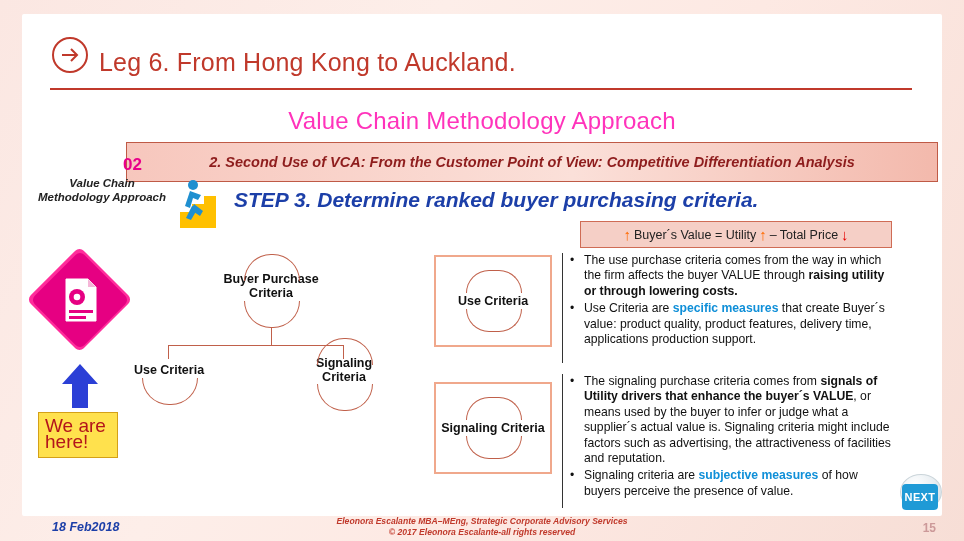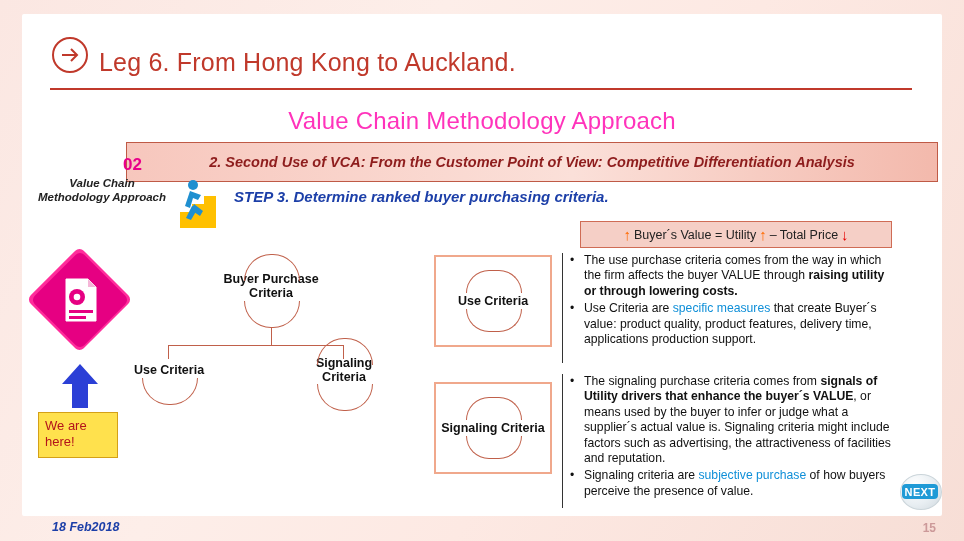--- a/index.html
+++ b/index.html
@@ -151,37 +151,37 @@
   .we-are-here {
     position: absolute;
     left: 38px;
     top: 412px;
     width: 80px;
     height: 46px;
     background: #ffe14d;
     border: 1px solid #d4a017;
     box-sizing: border-box;
     padding: 5px 6px;
-    font-size: 13px;
+    font-size: 19px;
     color: #b3141b;
     line-height: 16px;
   }
   
   .runner-icon {
     position: absolute;
     left: 176px;
     top: 178px;
     width: 48px;
     height: 52px;
   }
   .step-title {
     position: absolute;
     left: 234px;
     top: 188px;
-    font-size: 15px;
+    font-size: 21px;
     font-weight: bold;
     font-style: italic;
     color: #1c3fa8;
     white-space: nowrap;
   }
   
   .formula-box {
     position: absolute;
     left: 580px;
     top: 221px;
@@ -282,21 +282,21 @@
     padding-left: 16px;
     margin-bottom: 2px;
   }
   .bullets li:before {
     content: "\2022";
     position: absolute;
     left: 2px;
     top: 0;
   }
   .bold { font-weight: bold; }
-  .blue { color: #0f8fd8; font-weight: normal; }
+  .blue { color: #0f8fd8; font-weight: bold; }
   .sep-line {
     position: absolute;
     width: 1px;
     background: #333;
   }
   
   .footer-date {
     position: absolute;
     left: 52px;
     top: 520px;
@@ -329,21 +329,21 @@
   .next-btn {
     position: absolute;
     right: 22px;
     top: 474px;
     width: 44px;
     height: 44px;
   }
   .next-circle {
     position: absolute;
     left: 4px; top: 10px;
-    width: 36px; height: 15px;
+    width: 36px; height: 26px;
     background: #1f9ad6;
     border-radius: 4px;
     color: #fff;
     font-size: 11px;
     font-weight: bold;
     display: flex;
     align-items: center;
     justify-content: center;
     letter-spacing: .4px;
   }
@@ -461,23 +461,27 @@
     <div class="callout-arcs">
       <div class="arc-t"></div>
       <div class="arc-b"></div>
     </div>
     <div class="label">Signaling Criteria</div>
   </div>
   <div class="sep-line" style="left:562px; top:374px; height:134px;"></div>
   <div class="bullets" style="left:568px; top:374px; width:326px;">
     <ul>
       <li><span id="b1-0"><span>The signaling purchase criteria comes from </span><span class="bold">signals of Utility drivers that enhance the buyer´s VALUE</span><span>, or means used by the buyer to infer or judge what a supplier´s actual value is. Signaling criteria might include factors such as advertising, the attractiveness of facilities and reputation.</span></span></li>
-      <li><span id="b1-1"><span>Signaling criteria are </span><span class="blue">subjective purchase</span><span> of how buyers perceive the presence of value.</span></span></li>
+      <li><span id="b1-1"><span>Signaling criteria are </span><span class="blue">subjective measures</span><span> of how buyers perceive the presence of value.</span></span></li>
     </ul>
   </div>
 
   <div class="footer-date">18 Feb2018</div>
+  <div class="footer-center">
+    <div>Eleonora Escalante MBA–MEng, Strategic Corporate Advisory Services</div>
+    <div>© 2017 Eleonora Escalante-all rights reserved</div>
+  </div>
   <div class="page-num">15</div>
   <div class="next-btn">
     <div class="globe"></div>
     <div class="next-circle">NEXT</div>
   </div>
 </div>
 
 </body></html>

